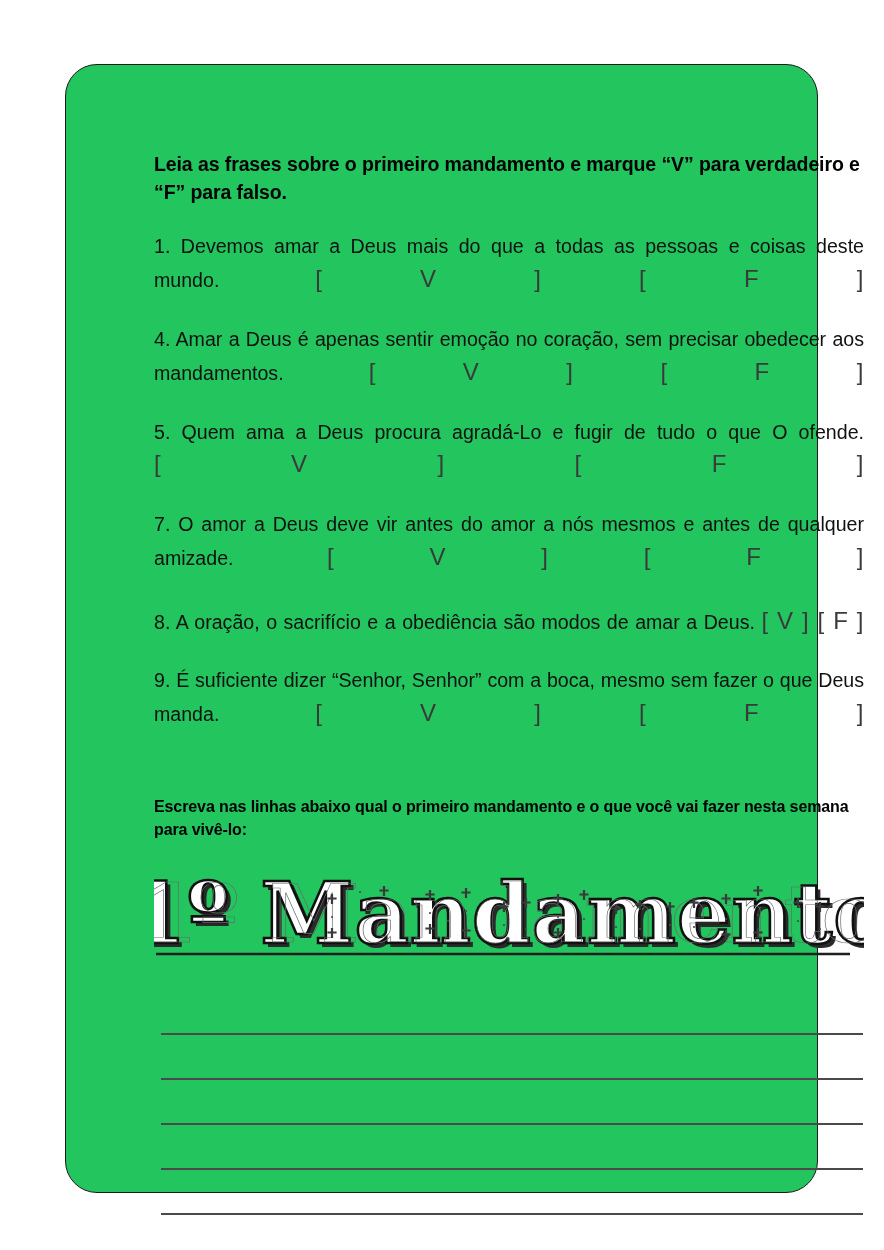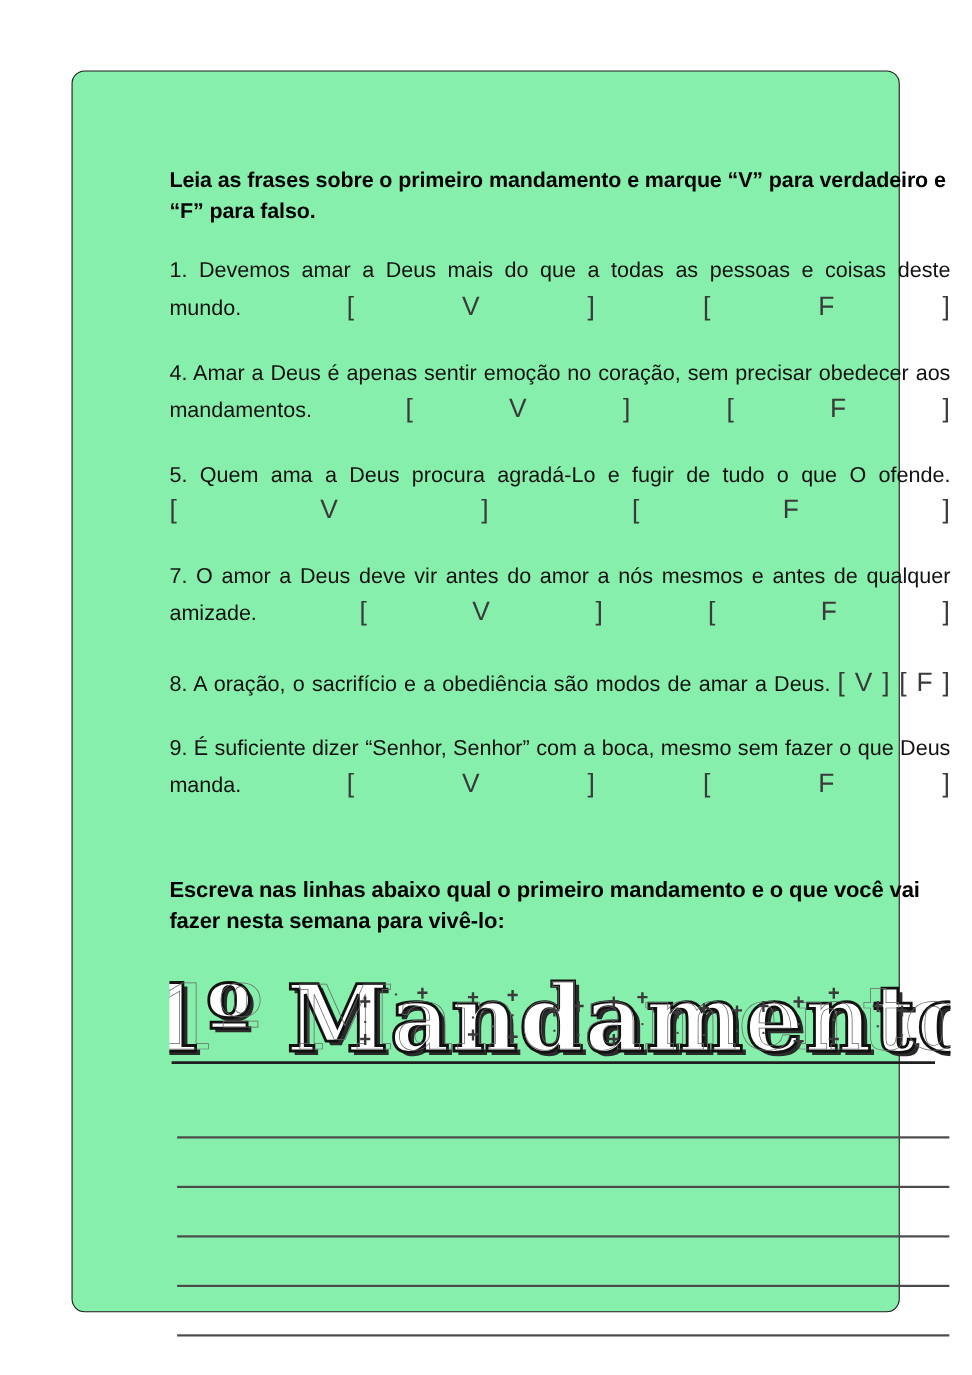--- a/index.html
+++ b/index.html
@@ -16,23 +16,23 @@
     position: relative;
   }
 
   .page-frame {
     position: absolute;
     left: 65px;
     top: 64px;
     width: 753px;
     height: 1129px;
     border: 1.6px solid #1a1a1a;
-    border-radius: 12px;
+    border-radius: 32px;
     box-sizing: border-box;
-    background: #86efac;
+    background: #22c55e;
   }
 
   .content {
     position: absolute;
     left: 88px;
     top: 86px;
     width: 710px;
   }
 
   .instruction {
@@ -67,21 +67,21 @@
 
   .vf {
     font-size: 24px;
     color: #3a3a3a;
     letter-spacing: 0.6px;
     white-space: nowrap;
   }
 
   .instruction-2 {
     margin-top: 36px;
-    font-size: 20px;
+    font-size: 16px;
     font-weight: bold;
     line-height: 1.45;
     letter-spacing: -0.1px;
   }
 
   
   .title-art-wrap {
     position: relative;
     margin-top: 18px;
     height: 110px;

